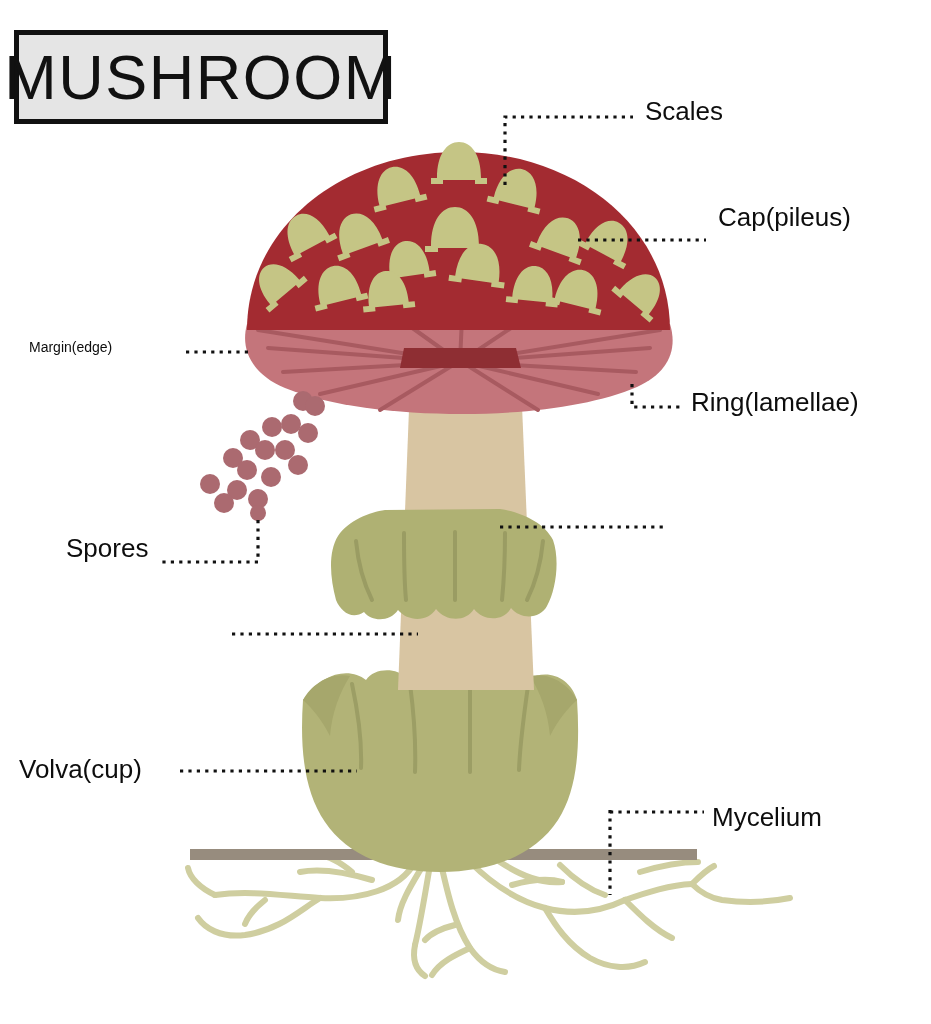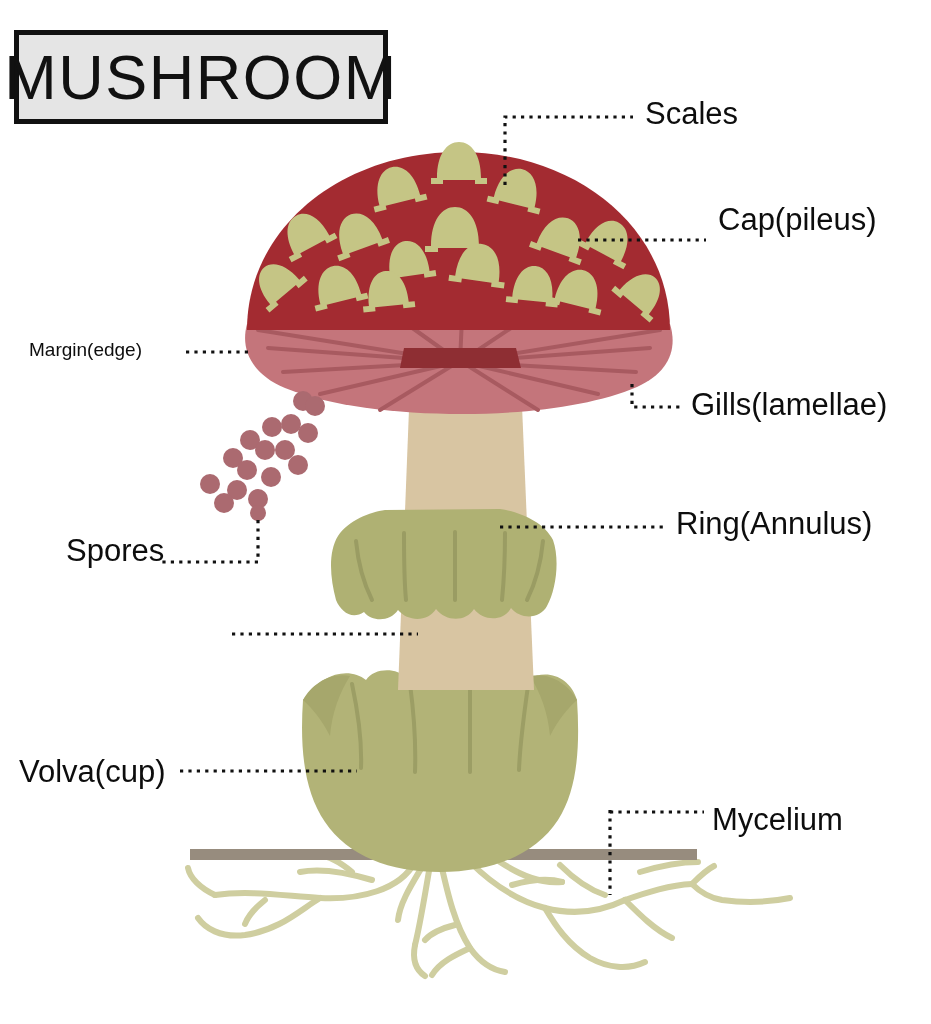--- a/index.html
+++ b/index.html
@@ -48,22 +48,22 @@
     line-height: 1;
     white-space: nowrap;
   }
   .label {
     position: absolute;
     font-family: "Liberation Sans", sans-serif;
     color: #0d0d0d;
     white-space: nowrap;
     line-height: 1;
   }
-  .label.big   { font-size: 31px; }
-  .label.small { font-size: 19px; }
+  .label.big   { font-size: 26px; }
+  .label.small { font-size: 14px; }
 </style>
 </head>
 <body>
 
 <div id="stage">
 
   <svg id="diagram-svg" viewBox="0 0 931 1024" xmlns="http://www.w3.org/2000/svg">
 
     <g fill="none" stroke="#CFCEA0" stroke-width="6" stroke-linecap="round">
       <path d="M415 862 C 400 890, 360 900, 320 898 C 285 896, 250 890, 215 895"></path>
@@ -286,24 +286,23 @@
   <div class="title-box">
     <span class="title-text">MUSHROOM</span>
   </div>
 
   <span class="label big" style="left:645px; top:98px;">Scales</span>
 
   <span class="label big" style="left:718px; top:204px;">Cap(pileus)</span>
 
   <span class="label small" style="left:29px; top:340px;">Margin(edge)</span>
 
-  <span class="label big" style="left:691px; top:389px;">Gills(lamellae)</span>
+  <span class="label big" style="left:691px; top:389px;">Ring(lamellae)</span>
 
   <span class="label big" style="left:48px; top:535px;margin-left:18px;">Spores</span>
 
-  <span class="label big" style="left:676px; top:508px;">Ring(Annulus)</span>
 
 
   <span class="label big" style="left:19px; top:756px;">Volva(cup)</span>
 
   <span class="label big" style="left:712px; top:796px;margin-top:8px;">Mycelium</span>
 
 </div>
 
 </body></html>

